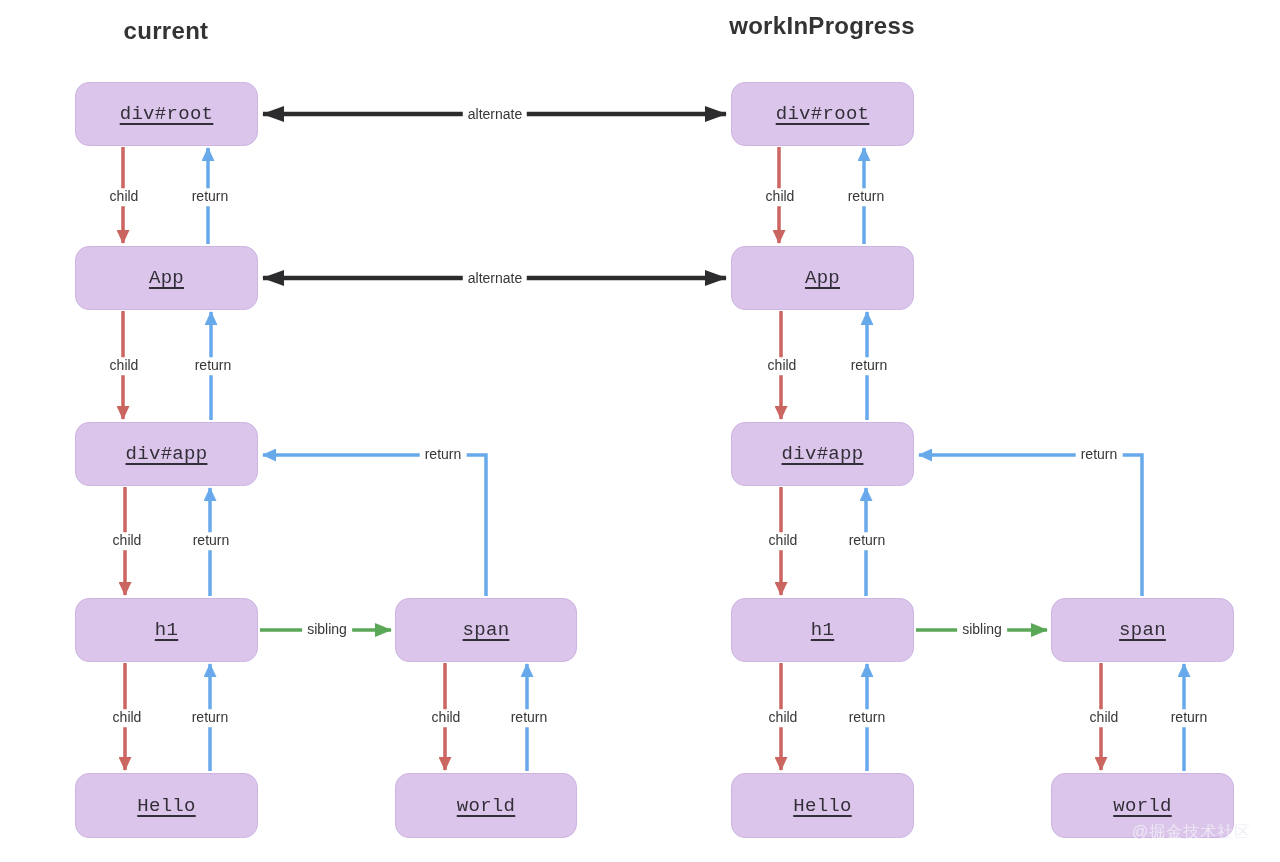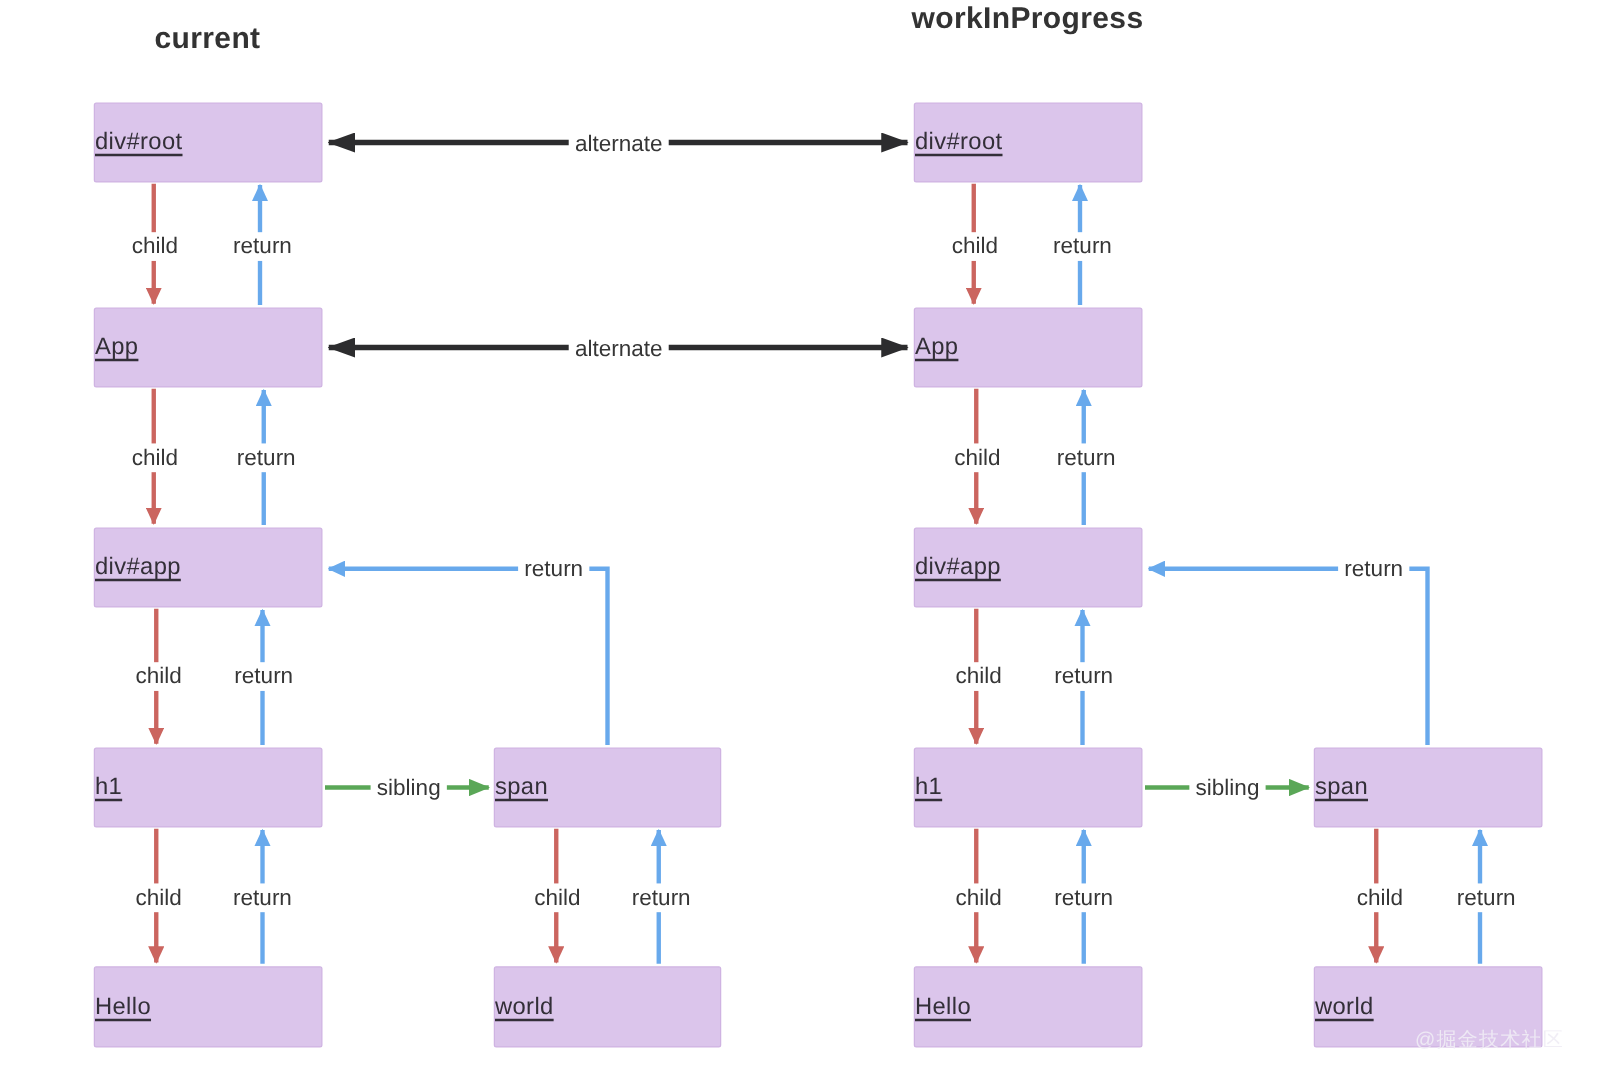--- a/index.html
+++ b/index.html
@@ -21,39 +21,41 @@
     top: 0;
     z-index: 2;
     pointer-events: none;
   }
   .node {
     position: absolute;
     z-index: 1;
     box-sizing: border-box;
     background: var(--node-fill);
     border: 1px solid var(--node-border);
-    border-radius: 2px;
+    border-radius: 14px;
     display: flex;
     align-items: center;
+    justify-content: center;
+    font-family: Liberation Mono, monospace;
   }
   .node-label {
     font-size: 19px;
     color: var(--node-text);
     text-decoration: underline;
     text-decoration-thickness: 1.5px;
     text-underline-offset: 4px;
     letter-spacing: 0.3px;
   }
   .edge-label {
     position: absolute;
     z-index: 3;
     transform: translate(-50%, -50%);
     background: var(--background, #ffffff);
     color: var(--edge-label);
-    font-size: 18px;
+    font-size: 14px;
     line-height: 1.25;
     padding: 0 5px;
     white-space: nowrap;
     text-align: center;
   }
   .tree-title {
     position: absolute;
     z-index: 3;
     transform: translate(-50%, -50%);
     font-size: 24px;
@@ -182,14 +184,14 @@
     <div class="edge-label" style="left: 869px; top: 366px;">return</div>
     <div class="edge-label" style="left: 783px; top: 541px;">child</div>
     <div class="edge-label" style="left: 867px; top: 541px;">return</div>
     <div class="edge-label" style="left: 783px; top: 718px;">child</div>
     <div class="edge-label" style="left: 867px; top: 718px;">return</div>
     <div class="edge-label" style="left: 982px; top: 630px;">sibling</div>
     <div class="edge-label" style="left: 1099px; top: 455px;">return</div>
     <div class="edge-label" style="left: 1104px; top: 718px;">child</div>
     <div class="edge-label" style="left: 1189px; top: 718px;">return</div>
     <div class="tree-title" style="left: 166px; top: 31px;">current</div>
-    <div class="tree-title" style="left: 822px; top: 15px;">workInProgress</div>
+    <div class="tree-title" style="left: 822px; top: 26px;">workInProgress</div>
   </div>
 
 </body></html>

